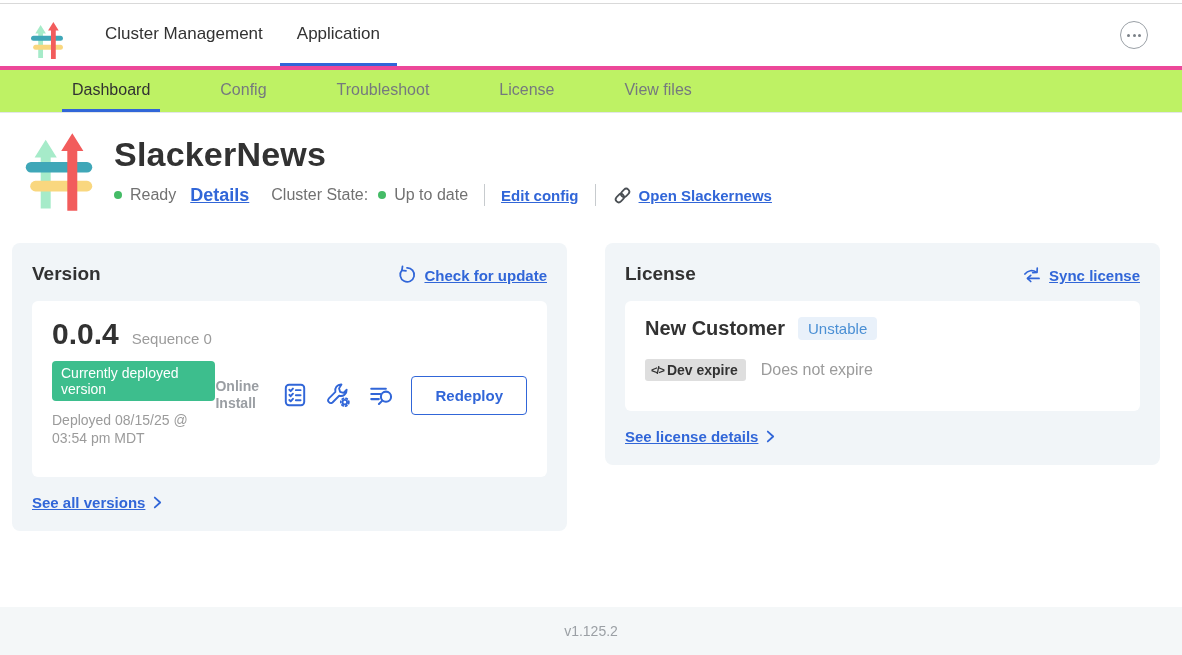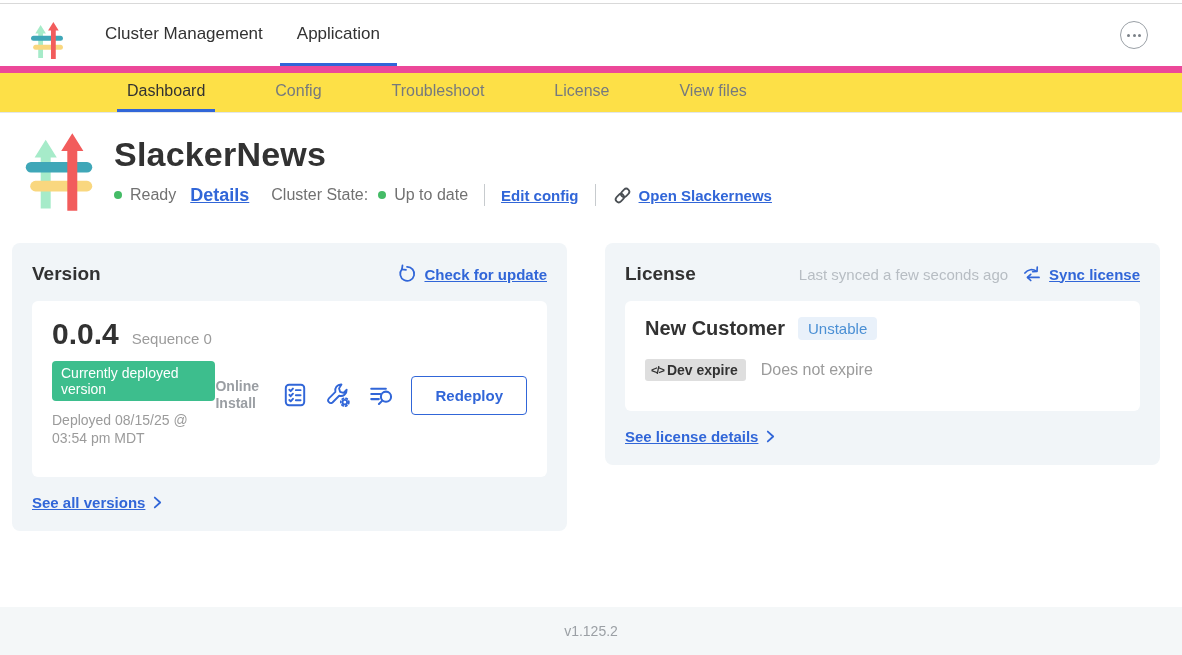--- a/index.html
+++ b/index.html
@@ -12,22 +12,22 @@
   .header { height:62px; background:#fff; display:flex; align-items:stretch; }
   .brand { width:34px; margin:11px 0 0 30px; }
   .header-tabs { display:flex; margin-left:24px; }
   .htab { display:flex; align-items:center; padding:0 17px; font-size:17px; font-weight:500;
     color:#323232; border-bottom:3px solid transparent; cursor:pointer; }
   .htab.active { border-bottom-color:#3166d8; }
   .menu-btn { margin:auto 34px auto auto; width:28px; height:28px; border:1px solid #9aa0a6;
     border-radius:50%; display:flex; align-items:center; justify-content:center; gap:2.5px; cursor:pointer; background:#fff; }
   .menu-btn i { width:3px; height:3px; border-radius:50%; background:#7a8087; display:block; }
 
-  .subnav { height:47px; background:#fde047; border-top:7px solid #ec4899; border-bottom:1px solid #e2e6e9;
-    display:flex; padding-left:117px; gap:50px; }
+  .subnav { height:47px; background:#bef264; border-top:4px solid #ec4899; border-bottom:1px solid #e2e6e9;
+    display:flex; padding-left:62px; gap:50px; }
   .stab { display:flex; align-items:center; padding:0 10px; font-size:16px; color:#75797e;
     border-bottom:3px solid transparent; cursor:pointer; }
   .stab.active { color:#323232; font-weight:500; border-bottom-color:#3166d8; }
 
   
   .main { flex:1; background:#fff; }
   .app-head { display:flex; padding:18px 0 0 22px; }
   .app-logo { width:74px; height:82px; }
   .app-head-text { margin-left:18px; padding-top:4px; }
   .app-title { font-size:34px; font-weight:700; letter-spacing:.2px; }
@@ -37,21 +37,21 @@
   a.lnk { color:#3166d8; text-decoration:underline; cursor:pointer; }
   .details-lnk { font-size:18px; font-weight:700; margin-left:14px; }
   .cluster-lbl { margin-left:22px; }
   .vdiv { width:1px; height:22px; background:#c7cbce; margin:0 16px; }
   .bold-lnk { font-size:15px; font-weight:700; }
   .open-app { display:flex; align-items:center; gap:6px; }
 
   
   .cards { display:flex; gap:38px; margin:30px 22px 0 12px; align-items:flex-start; }
   .card { background:#f1f5f8; border-radius:8px; padding:20px; width:556px; }
-  .card-head { display:flex; align-items:center; justify-content:space-between; }
+  .card-head { display:flex; align-items:flex-end; justify-content:space-between; }
   .card-title { font-size:19px; font-weight:700; }
   .icon-lnk { display:flex; align-items:center; gap:7px; font-size:15px; font-weight:700; }
   .inner { background:#fff; border-radius:6px; margin-top:16px; padding:16px 20px 30px; }
 
   .ver-row { display:flex; justify-content:space-between; }
   .ver-num-line { display:flex; align-items:baseline; }
   .ver-num { font-size:30px; font-weight:800; }
   .ver-seq { font-size:15px; color:#9b9b9b; margin-left:13px; }
   .dep-badge { display:inline-block; margin-top:10px; background:#3dbe8d; color:#fff; font-size:14px;
     padding:4px 9px; border-radius:4px; }
@@ -215,21 +215,20 @@
           <svg width="9" height="13" viewBox="0 0 10 14">
             <path d="M2 1.5 L8 7 L2 12.5" fill="none" stroke="#3166d8" stroke-width="2" stroke-linecap="round" stroke-linejoin="round"></path>
           </svg>
         </div>
       </div>
 
       <div class="card">
         <div class="card-head">
           <div class="card-title">License</div>
           <div class="lic-head-right">
-            <span class="lic-synced">Last synced a few seconds ago</span>
             <span class="icon-lnk">
               <svg width="20" height="19" viewBox="0 0 24 22" fill="none" stroke="#3166d8" stroke-width="2" stroke-linecap="round" stroke-linejoin="round">
                 <path d="M3.5 9.2 C7 4.6 13 4.2 17.4 7"></path>
                 <path d="M18.3 2.2 L18 7.4 L12.8 7.7"></path>
                 <path d="M20.5 14.5 H7"></path>
                 <path d="M10.5 10.8 L6.5 14.5 L10.5 18.2"></path>
               </svg>
               <a class="lnk">Sync license</a>
             </span>
           </div>

